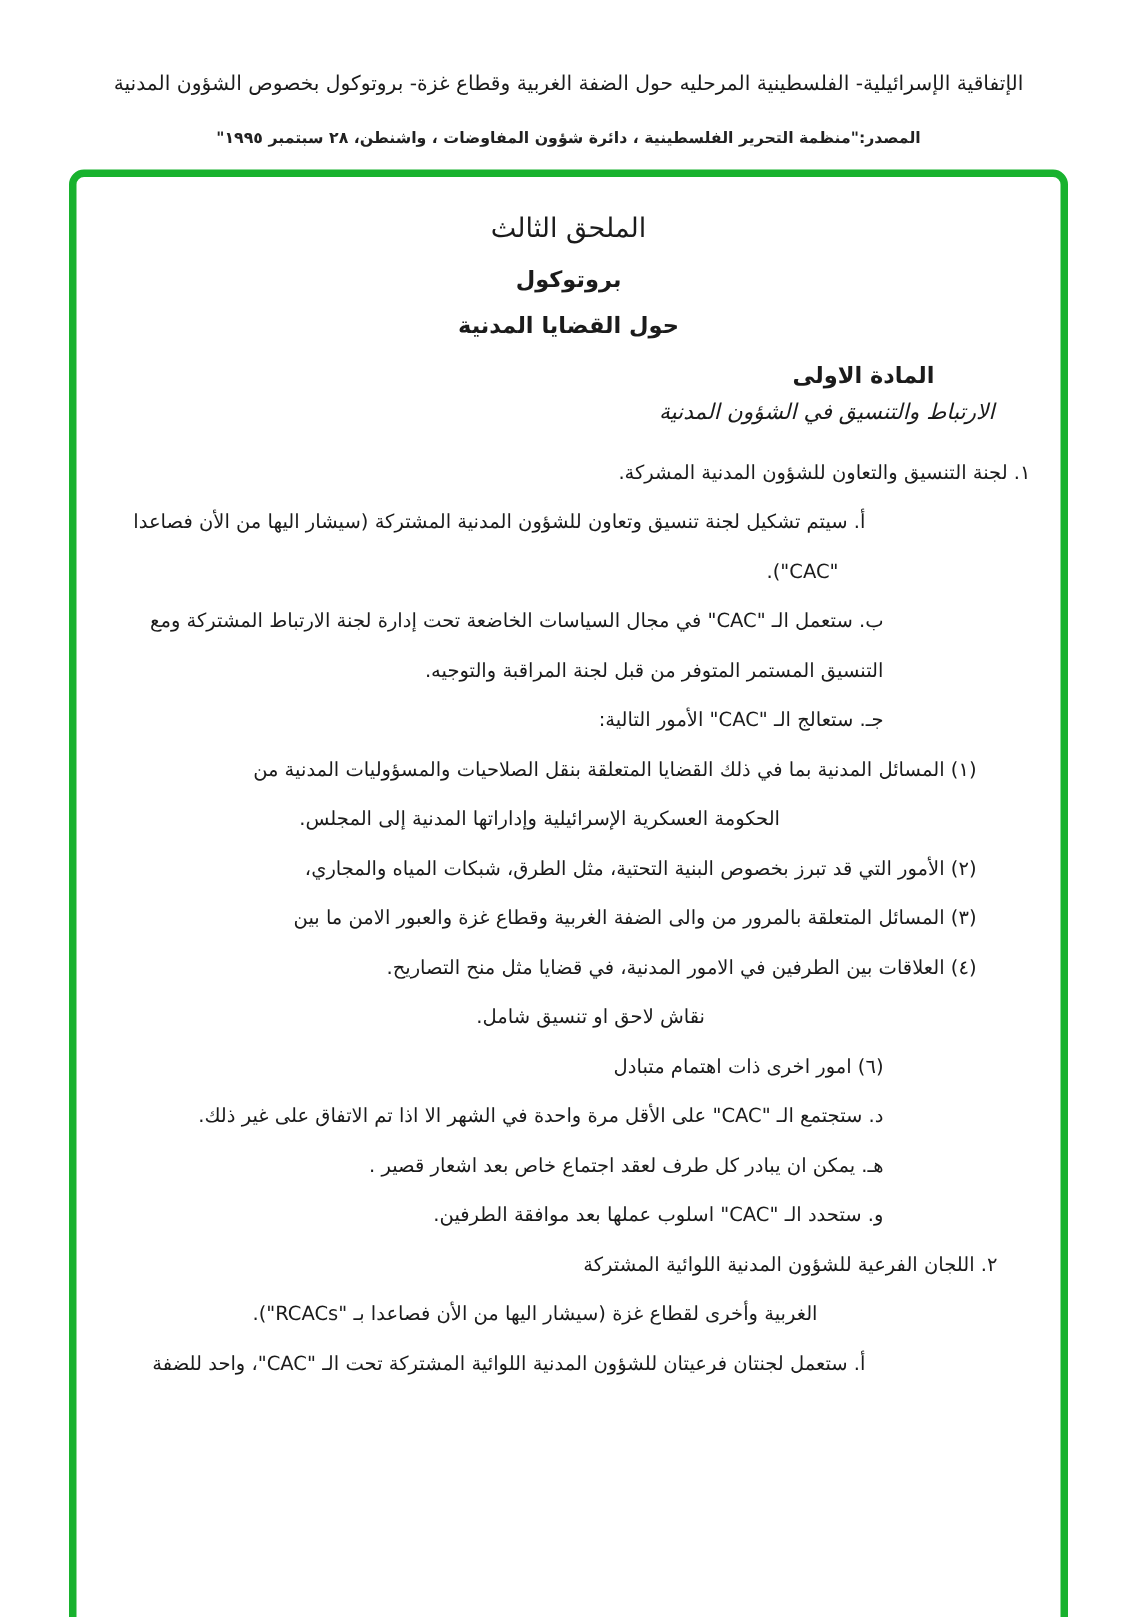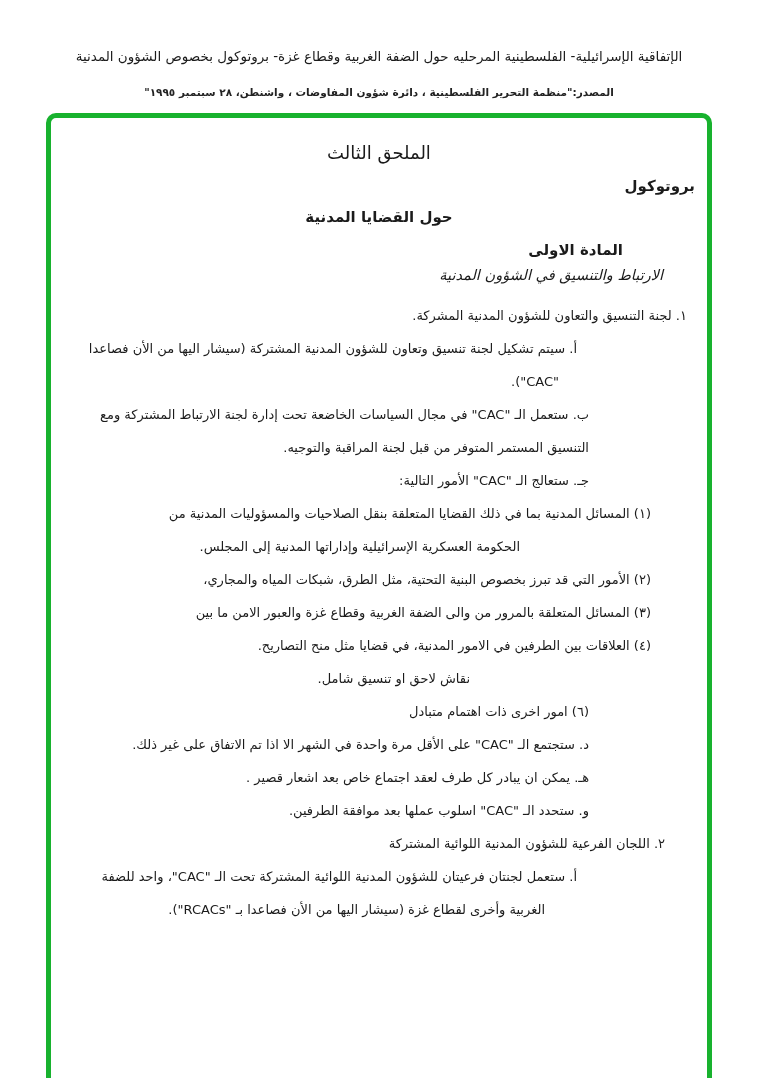--- a/index.html
+++ b/index.html
@@ -37,20 +37,21 @@
   }
   
   .annex-title{
     margin-top:20px;
     text-align:center;
     font-size:18px; font-weight:normal;
     height:30px; line-height:30px;
   }
   .protocol-title{
     margin-top:8px;
+    text-align:center;
     font-size:15px; font-weight:bold;
     height:21px; line-height:21px;
   }
   .protocol-subject{
     margin-top:10px;
     text-align:center;
     font-size:15px; font-weight:bold;
     height:21px; line-height:21px;
   }
   .article-heading{
@@ -128,21 +129,21 @@
       <div class="ln mr175">الحكومة العسكرية الإسرائيلية وإداراتها المدنية إلى المجلس.</div>
       <div class="ln mr100">(٢) الأمور التي قد تبرز بخصوص البنية التحتية، مثل الطرق، شبكات المياه والمجاري،</div>
       <div class="ln mr100">(٣) المسائل المتعلقة بالمرور من والى  الضفة الغربية وقطاع غزة والعبور الامن ما بين</div>
       <div class="ln mr100">(٤) العلاقات بين الطرفين في الامور المدنية، في قضايا مثل منح التصاريح.</div>
       <div class="ln mr225">نقاش لاحق او تنسيق شامل.</div>
       <div class="ln mr106">(٦) امور اخرى ذات اهتمام متبادل</div>
       <div class="ln mr106">د.   ستجتمع الـ "CAC" على الأقل مرة واحدة في الشهر الا اذا تم الاتفاق على غير ذلك.</div>
       <div class="ln mr106">هـ.  يمكن ان يبادر كل طرف لعقد اجتماع خاص بعد اشعار قصير .</div>
       <div class="ln mr106">و.   ستحدد الـ "CAC" اسلوب عملها بعد موافقة الطرفين.</div>
       <div class="ln mr30">٢.  اللجان الفرعية للشؤون المدنية اللوائية المشتركة</div>
+      <div class="ln mr150">الغربية وأخرى لقطاع غزة (سيشار اليها من الأن فصاعدا بـ "RCACs").</div>
       <div class="ln mr118">أ.   ستعمل لجنتان فرعيتان للشؤون المدنية اللوائية المشتركة تحت الـ "CAC"، واحد للضفة</div>
-      <div class="ln mr150">الغربية وأخرى لقطاع غزة (سيشار اليها من الأن فصاعدا بـ "RCACs").</div>
     </div>
 
   </div>
 
   <div class="page-number">١٤١</div>
 
 </div>
 
 </body></html>

